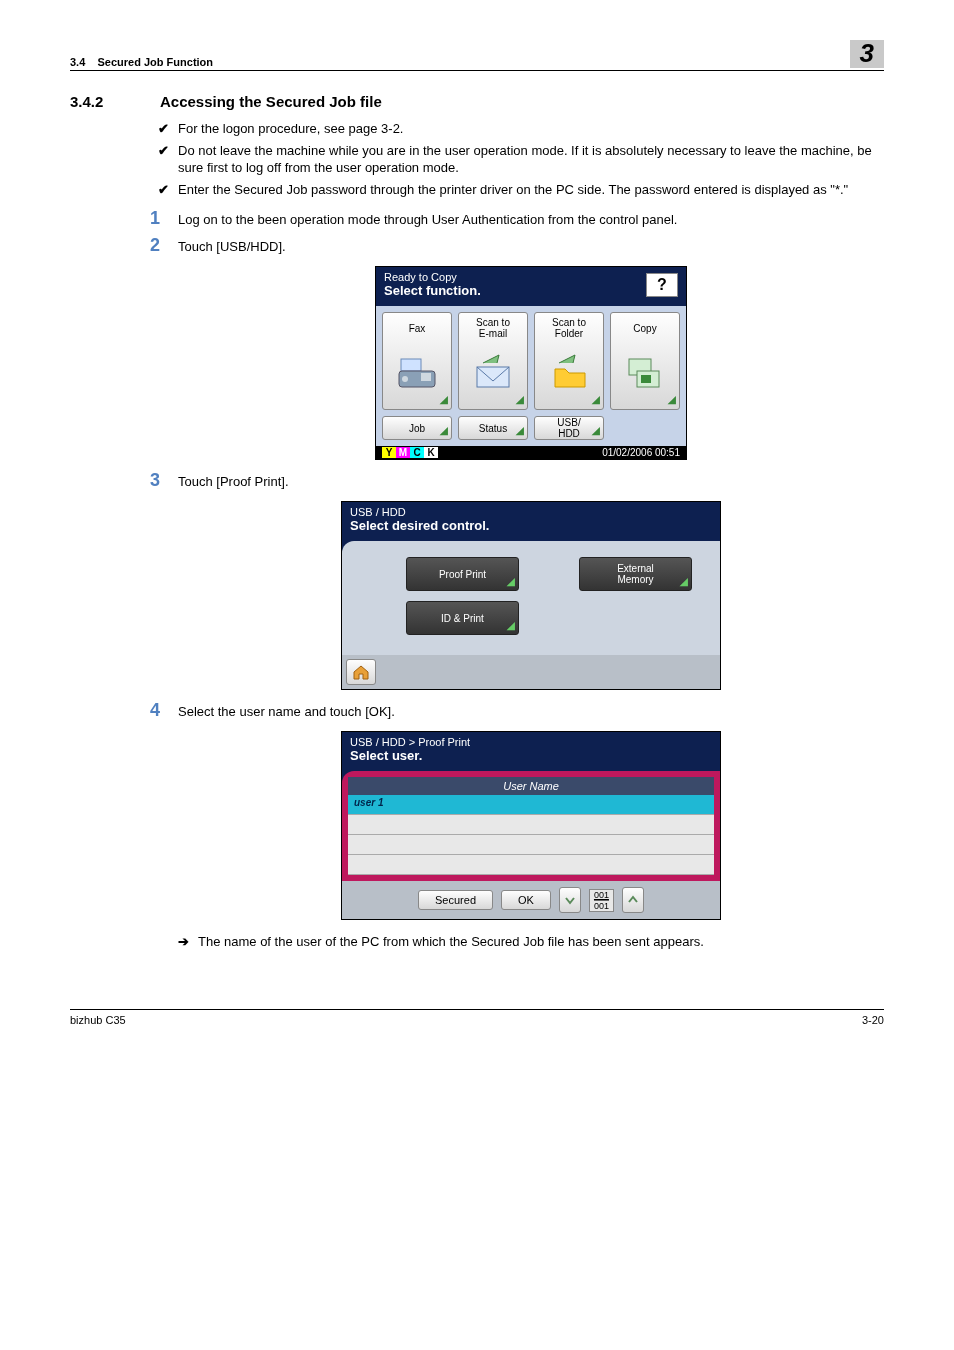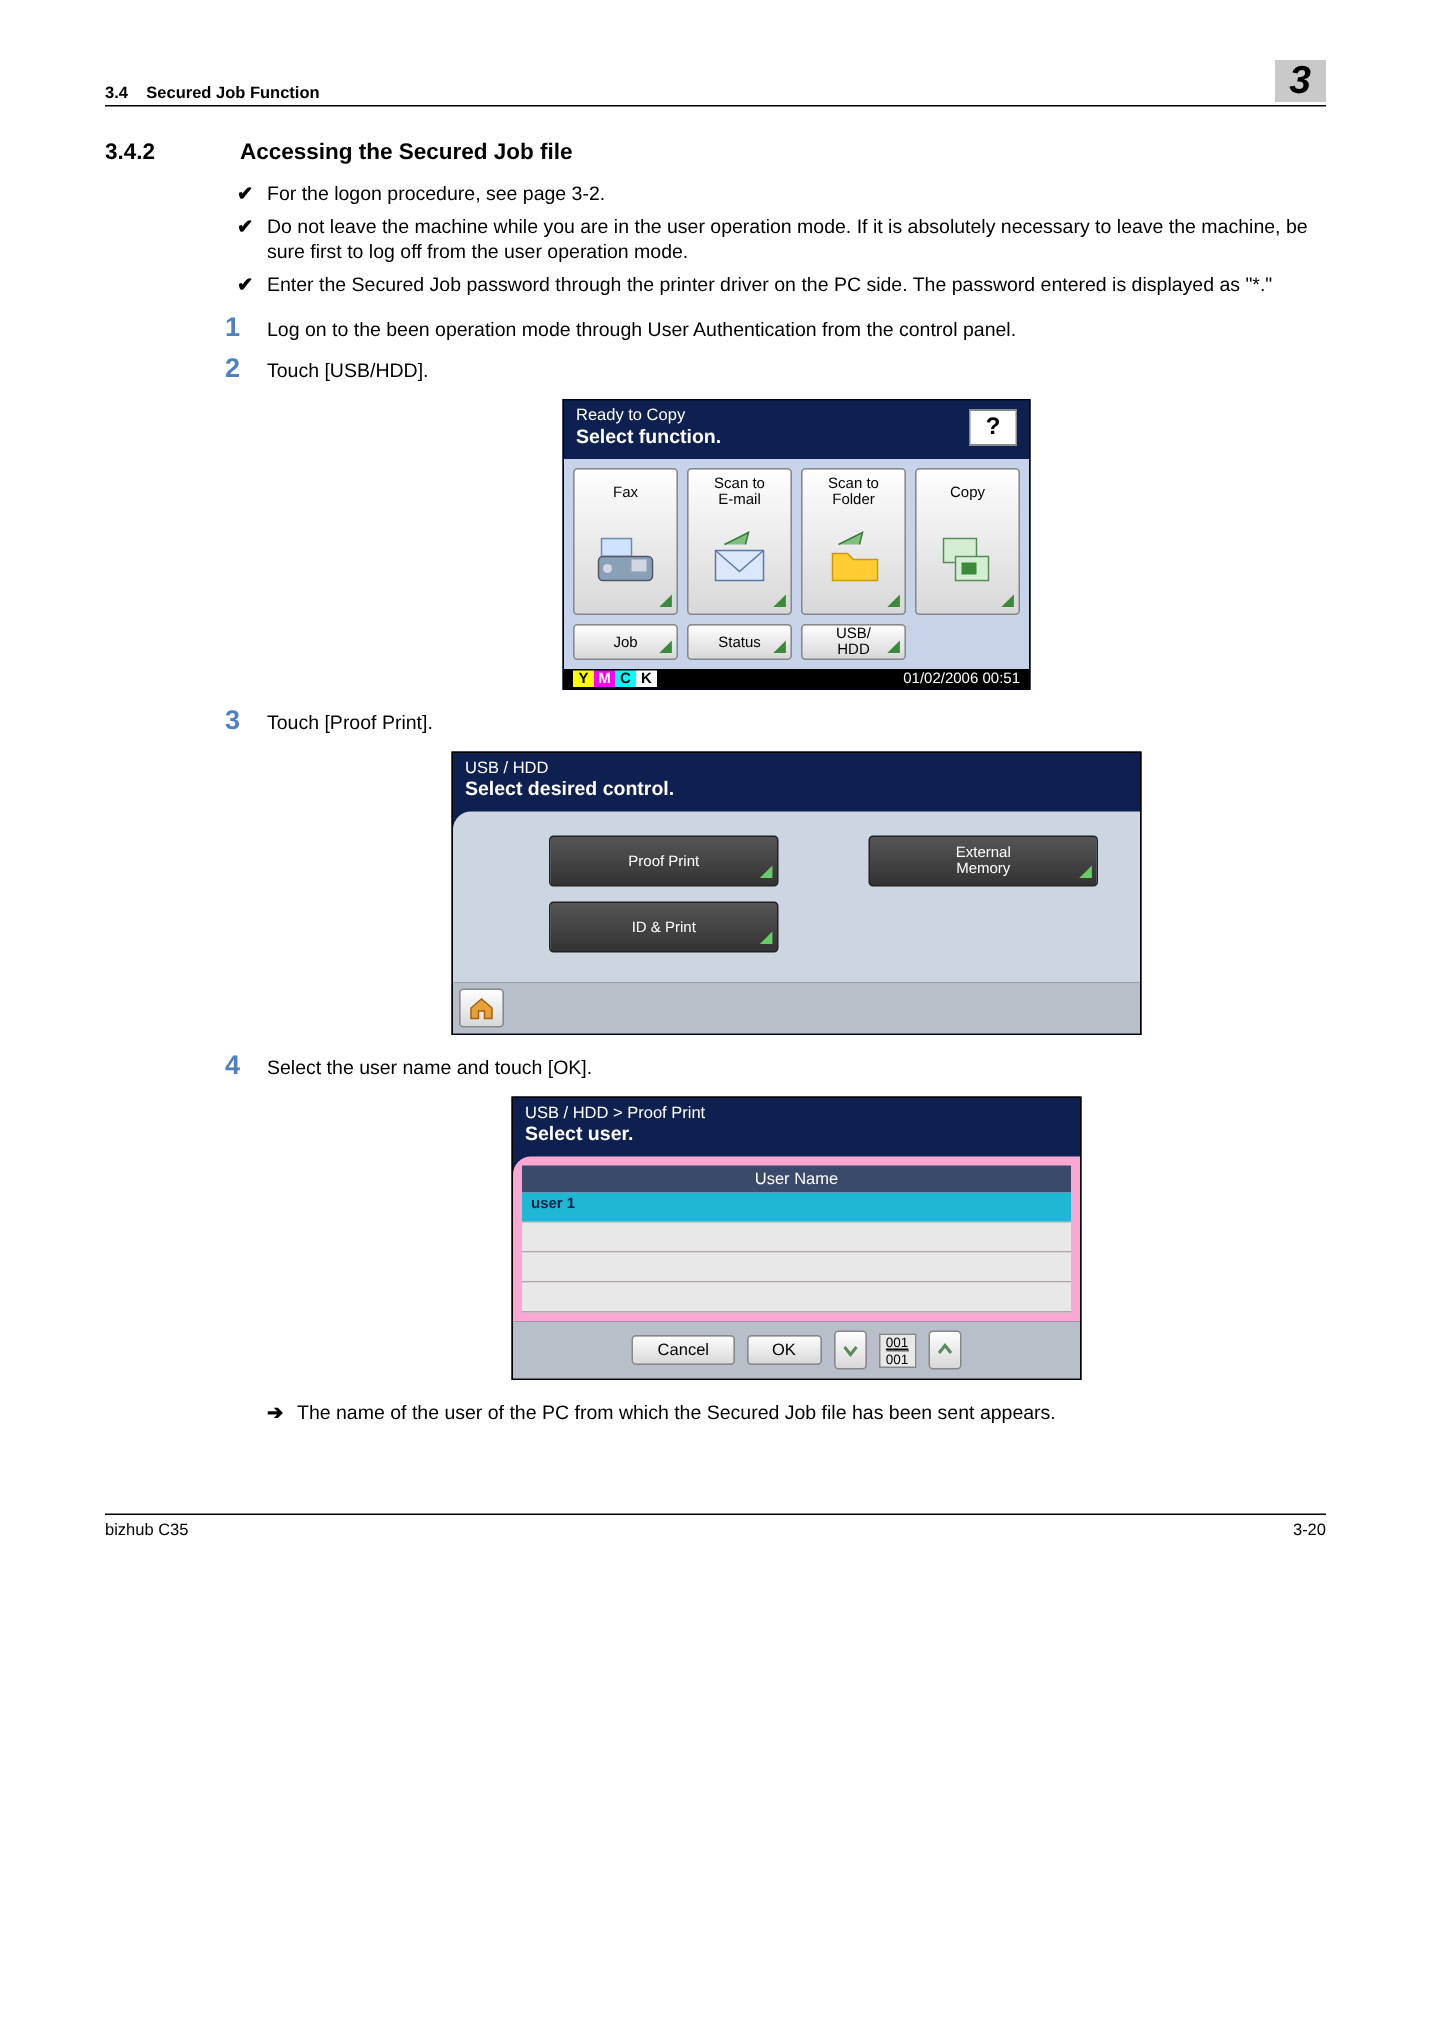--- a/index.html
+++ b/index.html
@@ -42,35 +42,35 @@
   .tile-icon { flex:1; display:flex; align-items:center; justify-content:center;}
   .corner { position:absolute; right:3px; bottom:3px; color:#3a8a3a; font-size:11px;}
   .small-tile { background:linear-gradient(#fefefe,#d8d8d8); border:1px solid #888; border-radius:3px; height:24px; display:flex; align-items:center; justify-content:center; font-size:10px; position:relative;}
   .small-tile .corner{ right:3px; bottom:2px;}
   .scr1-footer { background:#000; color:#fff; display:flex; justify-content:space-between; align-items:center; padding:1px 6px; font-size:10px;}
   .ymck { display:flex; gap:0; font-weight:bold;}
   .ymck span { width:14px; text-align:center;}
   .ymck .y{background:#ff0;color:#000;} .ymck .m{background:#f0f;} .ymck .c{background:#0ff;color:#000;} .ymck .k{background:#fff;color:#000;}
 
   
-  .scr2 { width:460px; background:#0d2050; border:1px solid #000; font-size:11px;}
+  .scr2 { width:380px; background:#0d2050; border:1px solid #000; font-size:11px;}
   .scr2-head { color:#fff; padding:4px 8px 8px 8px;}
   .scr2-head .l1{font-size:11px;} .scr2-head .l2{font-size:13px;font-weight:bold;}
   .scr2-body { background:#cdd5e0; padding:16px 8px 6px 8px; border-top-left-radius:12px;}
   .scr2-grid { display:grid; grid-template-columns:1fr 1fr; gap:10px 24px; padding:0 20px 14px 20px;}
   .scr2-btn { background:linear-gradient(#555,#333); color:#fff; border:1px solid #222; border-radius:3px; height:34px; display:flex; align-items:center; justify-content:center; font-size:10px; position:relative; text-align:center; line-height:1.1;margin-left:36px;}
   .scr2-btn .corner{color:#6c6;}
   .scr2-foot { background:#b8bfc8; padding:4px;}
   .home-icon { background:linear-gradient(#fefefe,#d8d8d8); border:1px solid #888; border-radius:3px; width:30px; height:26px; display:flex; align-items:center; justify-content:center;}
 
   
   .scr3 { width:380px; background:#0d2050; border:1px solid #000; font-size:11px;}
   .scr3-head { color:#fff; padding:4px 8px 8px 8px;}
   .scr3-head .l1{font-size:11px;} .scr3-head .l2{font-size:13px;font-weight:bold;}
-  .scr3-body { background:#f9a8d4; padding:6px; border-top-left-radius:12px;}
+  .scr3-body { background:#be185d; padding:6px; border-top-left-radius:12px;font-style:italic;}
   .scr3-colhead { background:#3a4a6a; color:#fff; text-align:center; padding:3px; font-size:11px;}
   .scr3-row { height:20px; background:#e8e8e8; border-bottom:1px solid #aaa; padding:2px 6px; font-size:10px;}
   .scr3-row.sel { background:#1fb8d4; color:#00244a; font-weight:bold;}
   .scr3-foot { background:#b8bfc8; padding:6px; display:flex; align-items:center; justify-content:center; gap:8px;}
   .fbtn { background:linear-gradient(#fefefe,#d8d8d8); border:1px solid #888; border-radius:3px; padding:3px 16px; font-size:11px;}
   .page-box { background:#e8e8e8; border:1px solid #888; padding:0 4px; font-size:9px; text-align:center;}
   .page-box .top{border-bottom:1px solid #666; text-decoration:underline;}
   .arrow-btn { background:linear-gradient(#fefefe,#d8d8d8); border:1px solid #888; border-radius:3px; width:22px; height:26px; display:flex; align-items:center; justify-content:center; color:#5a8a5a;}
 
   
@@ -241,21 +241,21 @@
           <div class="l2">Select user.</div>
         </div>
         <div class="scr3-body">
           <div class="scr3-colhead">User Name</div>
           <div class="scr3-row sel">user 1</div>
           <div class="scr3-row"></div>
           <div class="scr3-row"></div>
           <div class="scr3-row"></div>
         </div>
         <div class="scr3-foot">
-          <div class="fbtn">Cancel</div>
+          <div class="fbtn">Secured</div>
           <div class="fbtn">OK</div>
           <div class="arrow-btn">
             <svg width="12" height="12" viewBox="0 0 12 12">
                 <path d="M2 4 L6 9 L10 4" fill="none" stroke="#5a8a5a" stroke-width="2"></path>
               </svg>
           </div>
           <div class="page-box">
             <div class="top">001</div>
             <div>001</div>
           </div>

